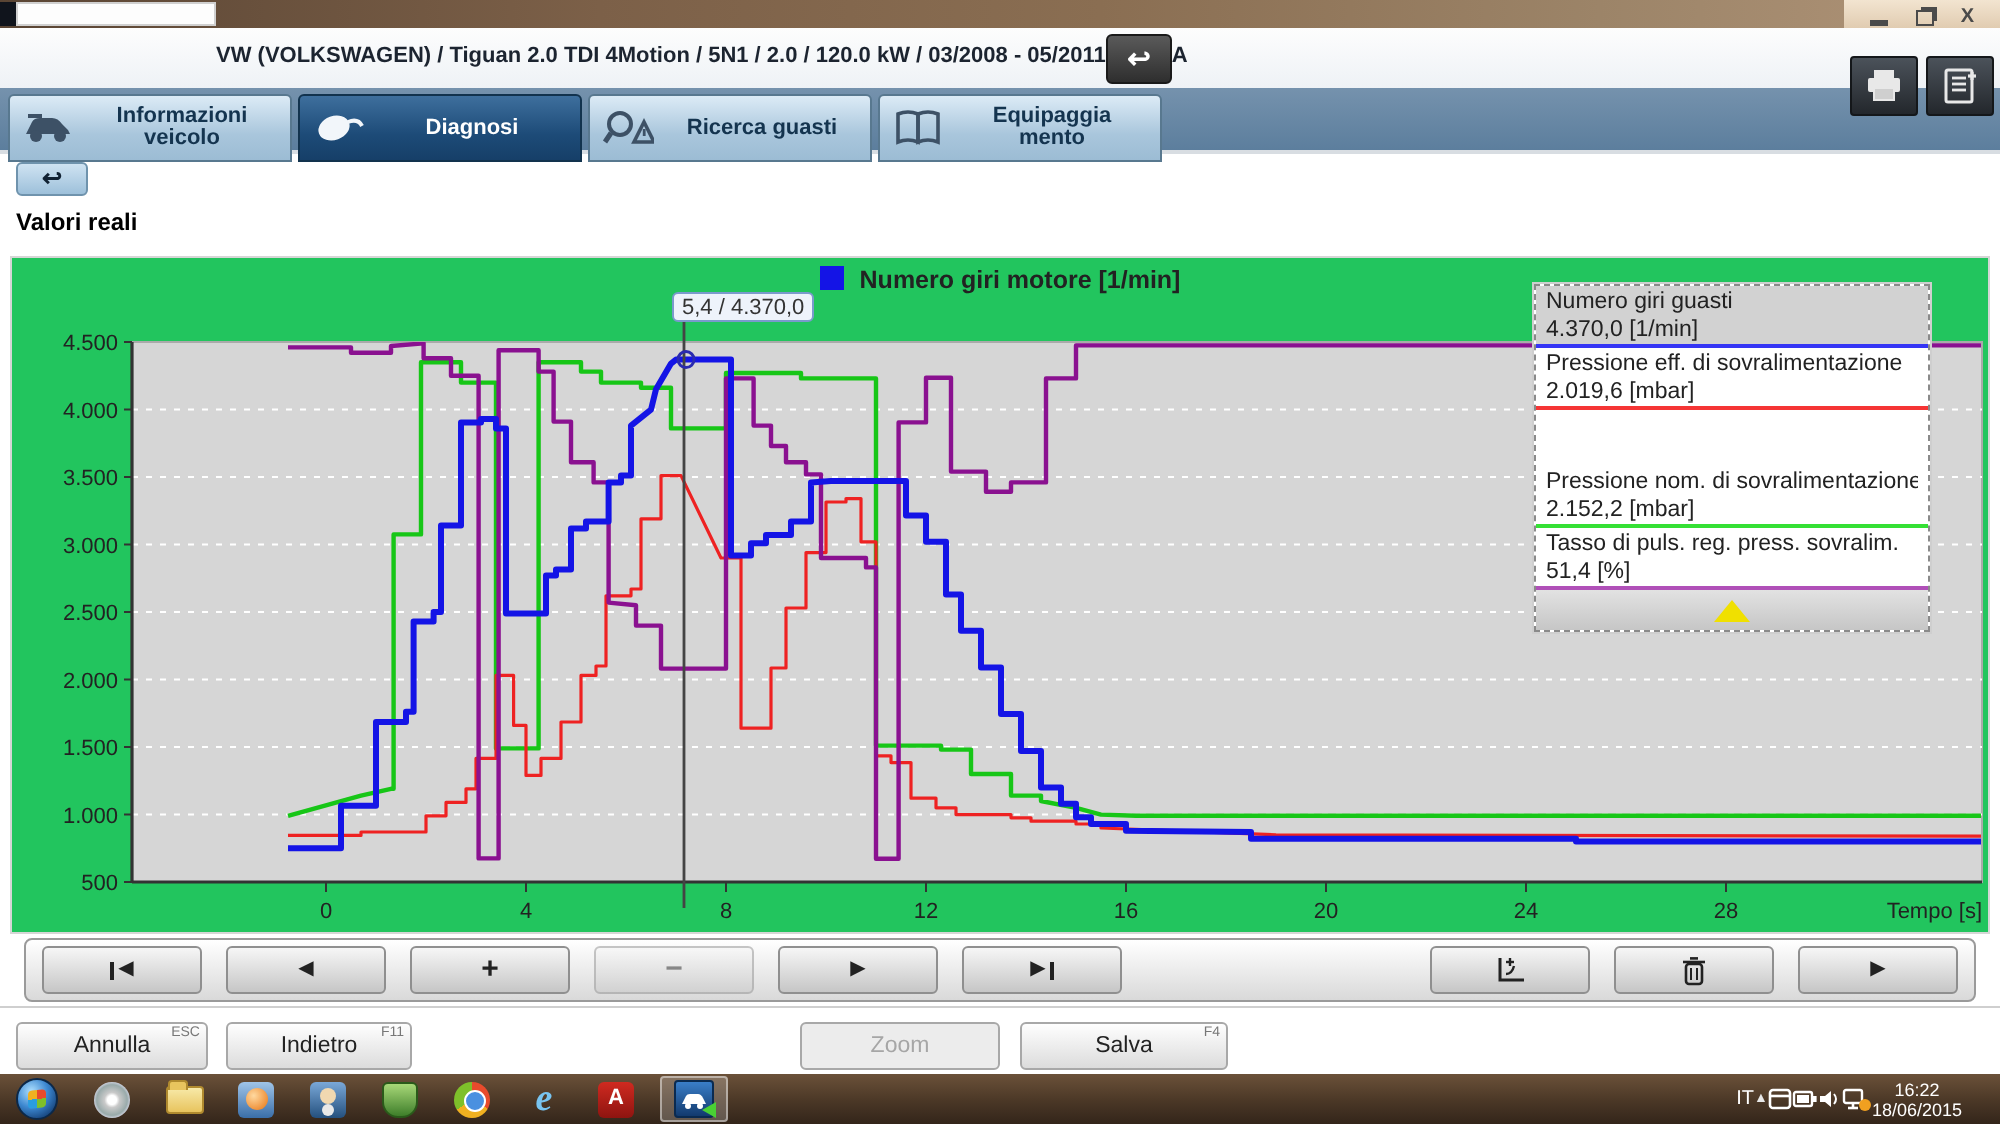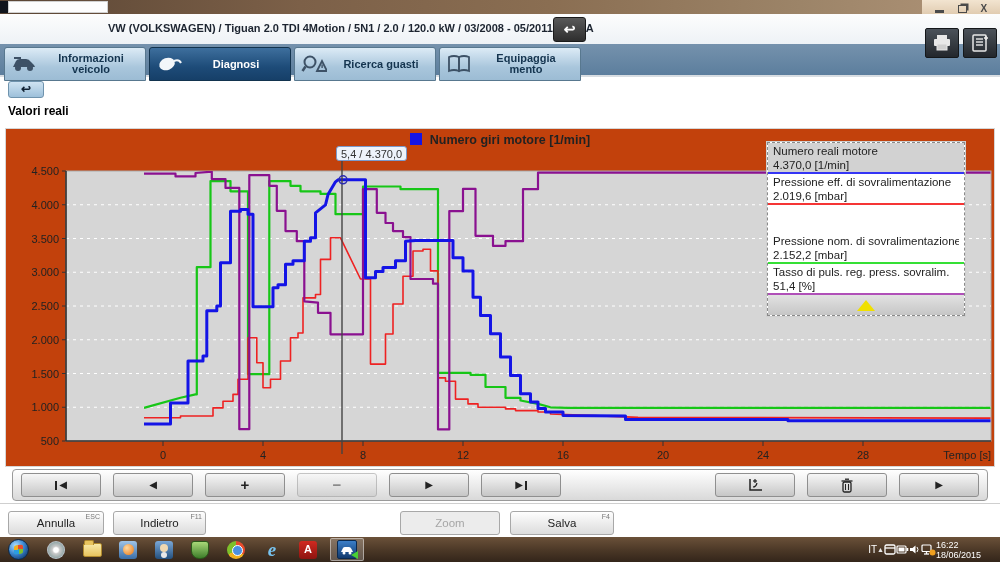--- a/index.html
+++ b/index.html
@@ -43,21 +43,21 @@
 
   
   .crumb-row { position:absolute; top:81px; left:8px; display:flex; align-items:center; gap:10px; }
   .crumb-title { font-size:12px; font-weight:bold; color:#000; }
   .crumb-back { width:36px; height:17px; background:linear-gradient(#cfe3f2,#9dc0da); border:1px solid #6f93ad;
     border-radius:3px; color:#123; font-size:12px; font-weight:bold; text-align:center; line-height:15px; cursor:pointer; }
   .subtitle { position:absolute; top:104px; left:8px; font-size:12px; font-weight:bold; color:#000; }
 
   
   .chart-widget { position:absolute; top:128px; left:5px; width:990px; height:339px;
-    background:#c2410c; border:1px solid #d6d6d6; }
+    background:#22c55e; border:1px solid #d6d6d6; }
   .chart-title-row { position:absolute; top:4px; left:0; width:100%; text-align:center;
     font-size:12.5px; font-weight:bold; color:#222; }
   .chart-title-row .sq { display:inline-block; width:12px; height:12px; background:#1414e6; margin-right:8px; vertical-align:-1px; }
   #chart-svg { position:absolute; top:7px; left:0; }
   .cursor-tip { position:absolute; top:17px; left:330px; padding:0 4px; height:15px; line-height:14px;
     background:#eef3fb; border:1px solid #7a9acc; border-radius:3px; font-size:11px; color:#333; }
 
   
   .legend { position:absolute; top:13px; left:761px; width:198px; background:#fff;
     border:1px dashed #8a8a8a; outline:1px solid #cfcfcf; font-size:11.5px; color:#222; }
@@ -113,21 +113,21 @@
   .tb-active-slot { margin:0 4px; padding:1px 6px; height:23px; background:rgba(255,255,255,.22);
     border:1px solid rgba(255,255,255,.45); border-radius:2px; display:flex; align-items:center; cursor:pointer; }
   .ic-odis { width:20px; height:19px; background:linear-gradient(#3a7ec8,#123a6e); border:1px solid #0a2a50; border-radius:2px;
     display:flex; align-items:center; justify-content:center; position:relative; }
   .ic-odis::after { content:""; position:absolute; right:-2px; bottom:-1px; width:0; height:0;
     border-top:4px solid transparent; border-bottom:4px solid transparent; border-right:7px solid #4ad034; }
   .tray { margin-left:auto; display:flex; align-items:center; gap:0; padding-right:19px; color:#fff; }
   .tray-lang { font-size:10px; }
   .tray-up { font-size:7px; color:#e8e8e8; }
   .tray-ic { display:flex; align-items:center; }
-  .clock { font-size:9px; line-height:10px; text-align:left; }
+  .clock { font-size:9px; line-height:10px; text-align:center; }
 
   svg text { font-family:"Liberation Sans", sans-serif; }
 </style>
 </head>
 <body>
 
 <div class="screen">
 
   <div class="desktop-strip">
     <div class="mini-black-sq"></div>
@@ -270,21 +270,21 @@
         <polyline points="138.0,281.7 174.5,281.7 174.5,280.0 207.0,280.0 207.0,271.9 217.0,271.9 217.0,265.2 227.0,265.2 227.0,258.4 232.0,258.4 232.0,243.2 242.0,243.2 242.0,201.7 250.8,201.7 250.8,226.7 257.0,226.7 257.0,251.7 264.5,251.7 264.5,243.2 274.5,243.2 274.5,225.0 284.5,225.0 284.5,201.7 292.0,201.7 292.0,197.0 297.0,197.0 297.0,161.9 309.5,161.9 309.5,158.5 314.5,158.5 314.5,123.4 324.5,123.4 324.5,101.8 334.5,101.8 354.5,143.0 364.5,143.0 364.5,228.1 379.5,228.1 379.5,198.0 387.0,198.0 387.0,168.0 397.0,168.0 397.0,140.3 407.0,140.3 407.0,115.0 417.0,115.0 417.0,113.3 424.5,113.3 424.5,134.9 432.0,134.9 432.0,241.9 439.5,241.9 439.5,245.3 449.5,245.3 449.5,263.1 462.0,263.1 462.0,267.9 472.0,267.9 472.0,271.3 499.5,271.3 499.5,272.9 509.5,272.9 509.5,274.6 532.0,274.6 532.0,276.0 544.5,276.0 544.5,278.0 582.0,279.4 632.0,281.4 984.5,282.1" fill="none" stroke="#ee2222" stroke-width="1.6" clip-path="url(#plotclip)" stroke-linejoin="round"></polyline>
         <polyline points="138.0,37.7 169.5,37.7 169.5,40.4 189.5,40.4 189.5,37.0 205.8,35.7 205.8,43.1 219.5,43.1 219.5,51.9 233.3,51.9 233.3,293.2 243.3,293.2 243.3,39.1 263.3,39.1 263.3,49.8 270.8,49.8 270.8,74.8 279.5,74.8 279.5,95.1 290.8,95.1 290.8,105.2 298.3,105.2 298.3,165.3 312.0,166.6 312.0,176.8 324.5,176.8 324.5,198.3 357.0,198.3 357.0,53.2 370.8,53.2 370.8,76.8 379.5,76.8 379.5,87.0 387.0,87.0 387.0,95.1 397.0,95.1 397.0,101.2 404.5,101.2 404.5,143.0 427.0,143.0 427.0,147.7 432.0,147.7 432.0,293.4 443.3,293.4 443.3,75.2 457.0,75.2 457.0,52.9 469.5,52.9 469.5,99.8 487.0,99.8 487.0,109.9 499.5,109.9 499.5,105.2 517.0,105.2 517.0,53.2 532.0,53.2 532.0,36.7 984.5,36.7" fill="none" stroke="#8a1190" stroke-width="2.2" clip-path="url(#plotclip)" stroke-linejoin="round"></polyline>
         <polyline points="138.0,288.1 164.5,288.1 164.5,266.9 182.0,266.9 182.0,225.0 197.0,225.0 197.0,219.9 200.8,219.9 200.8,174.7 210.8,174.7 210.8,170.0 214.5,170.0 214.5,126.8 224.5,126.8 224.5,75.2 234.5,75.2 234.5,73.5 242.0,73.5 242.0,78.2 247.0,78.2 247.0,170.7 267.0,170.7 267.0,151.8 272.0,151.8 272.0,148.7 279.5,148.7 279.5,128.2 287.0,128.2 287.0,124.8 298.3,124.8 298.3,105.2 304.5,105.2 304.5,101.8 309.5,101.8 309.5,76.8 319.5,68.8 322.0,58.6 329.5,45.8 332.0,43.8 359.5,43.8 359.5,141.7 369.5,141.7 369.5,135.6 377.0,135.6 377.0,131.5 389.5,131.5 389.5,124.8 399.5,124.8 399.5,105.2 409.5,104.5 447.0,104.5 447.0,121.7 457.0,121.7 457.0,134.9 467.0,134.9 467.0,161.2 474.5,161.2 474.5,179.4 484.5,179.4 484.5,197.7 494.5,197.7 494.5,221.0 504.5,221.0 504.5,239.5 514.5,239.5 514.5,257.8 524.5,257.8 524.5,265.9 532.0,265.9 532.0,272.6 539.5,272.6 539.5,276.0 557.0,276.0 557.0,279.4 619.5,280.0 619.5,283.4 782.0,283.4 782.0,284.8 984.5,284.8" fill="none" stroke="#1414e6" stroke-width="3" clip-path="url(#plotclip)" stroke-linejoin="round"></polyline>
         <line x1="336" y1="25" x2="336" y2="318" stroke="#444" stroke-width="1.4"></line>
         <circle cx="337" cy="43.77499999999998" r="4" fill="none" stroke="#2a2ab0" stroke-width="1.5"></circle>
       </svg>
     <div class="cursor-tip">5,4 / 4.370,0</div>
 
     <div class="legend">
       <div class="leg-entry selected" id="leg0" style="border-bottom-color: rgb(53, 53, 245);">
-        <div class="leg-name">Numero reali motore</div>
+        <div class="leg-name">Numero giri guasti</div>
         <div class="leg-val">4.370,0 [1/min]</div>
       </div>
       <div class="leg-entry" id="leg1" style="border-bottom-color: rgb(245, 53, 53);">
         <div class="leg-name">Pressione eff. di sovralimentazione</div>
         <div class="leg-val">2.019,6 [mbar]</div>
       </div>
       <div class="leg-entry" id="leg2" style="border-bottom-color: rgb(53, 224, 53); margin-top: 28px;">
         <div class="leg-name">Pressione nom. di sovralimentazione</div>
         <div class="leg-val">2.152,2 [mbar]</div>
       </div>

